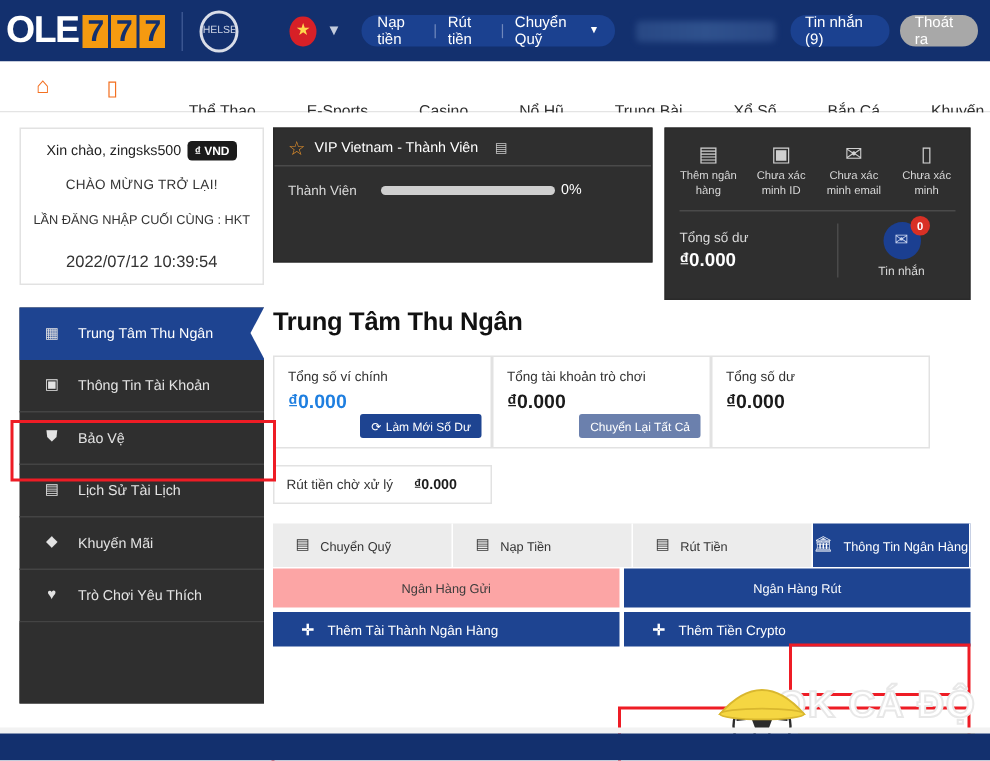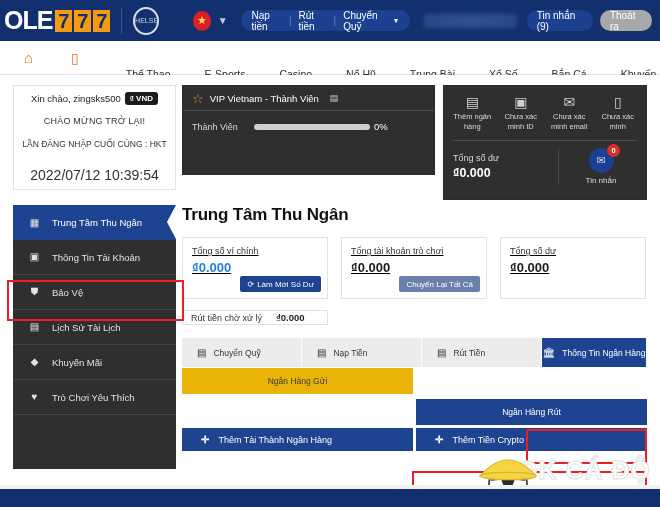--- a/index.html
+++ b/index.html
@@ -91,21 +91,21 @@
     display:flex; flex-direction:column; align-items:center; justify-content:center;
     text-align:center; padding:6px;
   }
   .greet .l1 { font-size:9.5px; color:#222; display:flex; align-items:center; gap:4px; }
   .greet .vnd {
     background:#1b1b1b; color:#fff; font-size:8px; font-weight:700;
     border-radius:3px; padding:2px 5px; display:inline-flex; gap:2px; align-items:center;
   }
   .greet .l2 { font-size:9px; color:#333; margin-top:11px; letter-spacing:.2px; }
   .greet .l3 { font-size:8.5px; color:#333; margin-top:13px; }
-  .greet .l4 { font-size:14px; color:#333; margin-top:18px; }
+  .greet .l4 { font-size:11px; color:#333; margin-top:18px; }
 
   
   .vip {
     position:absolute; left:182px; top:10px; width:253px; height:90px;
     background:#2f2f2f; border:1px solid #2a2a2a;
   }
   .vip-head {
     height:25px; display:flex; align-items:center; gap:6px;
     padding-left:9px; border-bottom:1px solid #4a4a4a;
   }
@@ -165,60 +165,60 @@
   .side-blank { height:54px; background:#2f2f2f; }
   .hl-sidebar {
     position:absolute; left:7px; top:205px; width:177px; height:41px;
     border:2px solid #ee1c25; pointer-events:none;
   }
 
   
   .content { position:absolute; left:182px; top:130px; width:465px; }
   .page-title { font-size:17px; font-weight:700; color:#111; letter-spacing:-.2px; }
 
-  .cards { display:flex; gap:13px; margin-top:12px;text-decoration:underline; }
+  .cards { display:flex; gap:0; margin-top:12px; }
   .card {
     width:146px; height:62px; border:1px solid #e2e2e2; background:#fff;
     padding:8px 9px; position:relative;
   }
   .card .cl { font-size:9px; color:#333; }
   .card .cv { font-size:13px; font-weight:700; margin-top:4px; color:#1b1b1b; }
   .card .cv.blue { color:#1f7fe0; }
   .cbtn {
     position:absolute; right:6px; bottom:6px; height:16px;
     display:flex; align-items:center; gap:3px; padding:0 7px;
     color:#fff; font-size:8px; border-radius:2px;
   }
   .cbtn.dark { background:#1e4491; }
   .cbtn.grey { background:#6b80ad; }
 
   .pending {
-    margin-top:11px; width:146px; height:15px; border:1px solid #e2e2e2;
+    margin-top:11px; width:146px; height:26px; border:1px solid #e2e2e2;
     display:flex; align-items:center; padding:0 8px; gap:14px;
   }
   .pending .pl { font-size:9px; color:#333; }
   .pending .pv { font-size:9.5px; font-weight:700; color:#1b1b1b; }
 
   .tabs { display:flex; margin-top:13px; width:465px; }
   .tab {
     flex:1; height:29px; background:#ececec; border-right:1px solid #fff;
     display:flex; align-items:center; padding-left:15px; gap:7px;
     font-size:8.5px; color:#333;
   }
   .tab .tic { font-size:10px; color:#333; line-height:1; }
   .tab.active { background:#1e4491; color:#ffffff; justify-content:center; padding-left:0; }
   .tab.active .tic { color:#ffffff; }
 
   .subtabs { display:flex; width:465px; margin-top:1px; }
   .subtab {
     flex:1; height:26px; display:flex; align-items:center; justify-content:center;
     font-size:8.5px;
   }
-  .subtab.grey { background:#eab308; color:#3b3b3b; }
-  .subtab.blue { background:#1e4491; color:#ffffff; margin-left:3px;margin-top:31px; }
+  .subtab.grey { background:#fca5a5; color:#3b3b3b; }
+  .subtab.blue { background:#1e4491; color:#ffffff; margin-left:3px; }
 
   .actions { display:flex; width:465px; margin-top:3px; gap:3px; }
   .action {
     flex:1; height:23px; background:#1e4491; color:#ffffff;
     display:flex; align-items:center; gap:9px; padding-left:19px; font-size:9px;
   }
   .action .plus { font-size:10px; font-weight:700; }
 
   .hl-bankinfo { position:absolute; left:344px; top:224px; width:121px; height:35px; border:2px solid #ee1c25; pointer-events:none; }
   .hl-nganhangrut { position:absolute; left:230px; top:266px; width:235px; height:32px; border:2px solid #ee1c25; pointer-events:none; }

